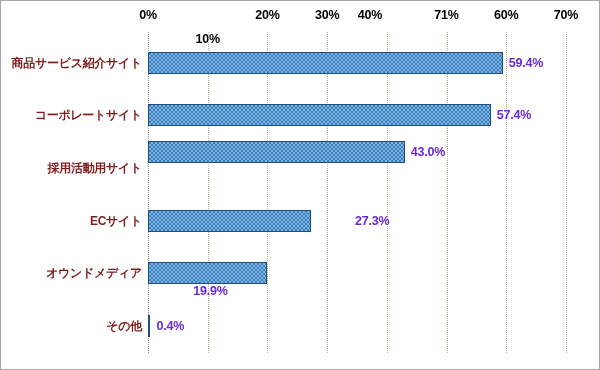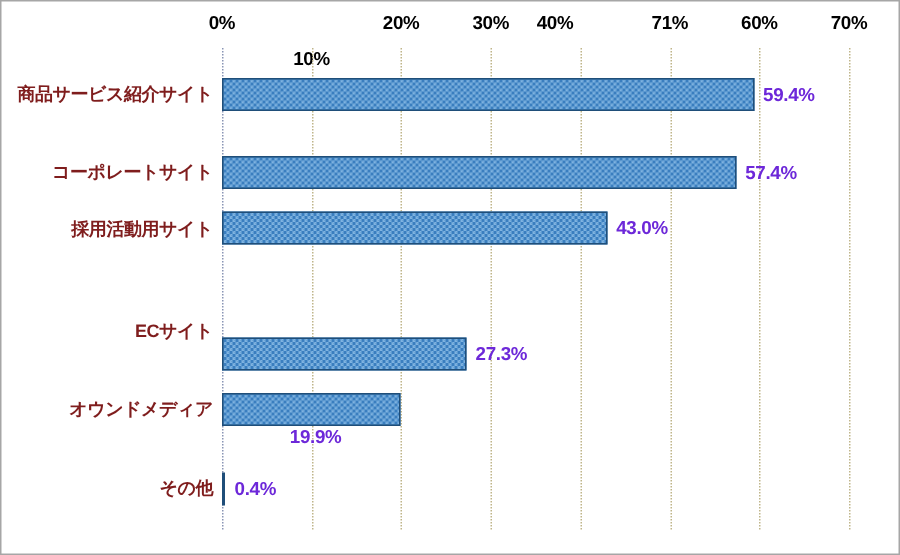--- a/index.html
+++ b/index.html
@@ -129,39 +129,39 @@
         <div class="gridline" style="left: 238.857px;"></div>
         <div class="gridline" style="left: 298.571px;"></div>
         <div class="gridline" style="left: 358.286px;"></div>
         <div class="gridline" style="left: 418px;"></div>
       </div>
   </div>
 
   <div id="category-labels">
       <div class="cat-label" style="top: 62px;">商品サービス紹介サイト</div>
       <div class="cat-label" style="top: 114px;">コーポレートサイト</div>
-      <div class="cat-label" style="top: 152px;">採用活動用サイト</div>
+      <div class="cat-label" style="top: 167px;">採用活動用サイト</div>
       <div class="cat-label" style="top: 220px;">ECサイト</div>
       <div class="cat-label" style="top: 272px;">オウンドメディア</div>
       <div class="cat-label" style="top: 325px;">その他</div>
     </div>
   <div id="bars-layer">
       <div class="bar-wrap" style="left: 147px; top: 62px;">
         <div class="bar" style="width: 354.703px;"></div>
         <div class="value-label">59.4%</div>
       </div>
       <div class="bar-wrap" style="left: 147px; top: 114px;">
         <div class="bar" style="width: 342.76px;"></div>
         <div class="value-label">57.4%</div>
       </div>
       <div class="bar-wrap" style="left: 147px; top: 151px;">
         <div class="bar" style="width: 256.771px;"></div>
         <div class="value-label">43.0%</div>
       </div>
-      <div class="bar-wrap" style="left: 147px; top: 235px;">
+      <div class="bar-wrap" style="left: 147px; top: 220px; gap: 38px;">
         <div class="bar" style="width: 163.02px;"></div>
         <div class="value-label">27.3%</div>
       </div>
       <div class="bar-wrap" style="left: 147px; top: 272px; flex-direction: column;">
         <div class="bar" style="width: 118.831px;"></div>
         <div class="value-label">19.9%</div>
       </div>
       <div class="bar-wrap" style="left: 147px; top: 325px;">
         <div class="bar zero-bar" style="width: 2.38857px;"></div>
         <div class="value-label">0.4%</div>

